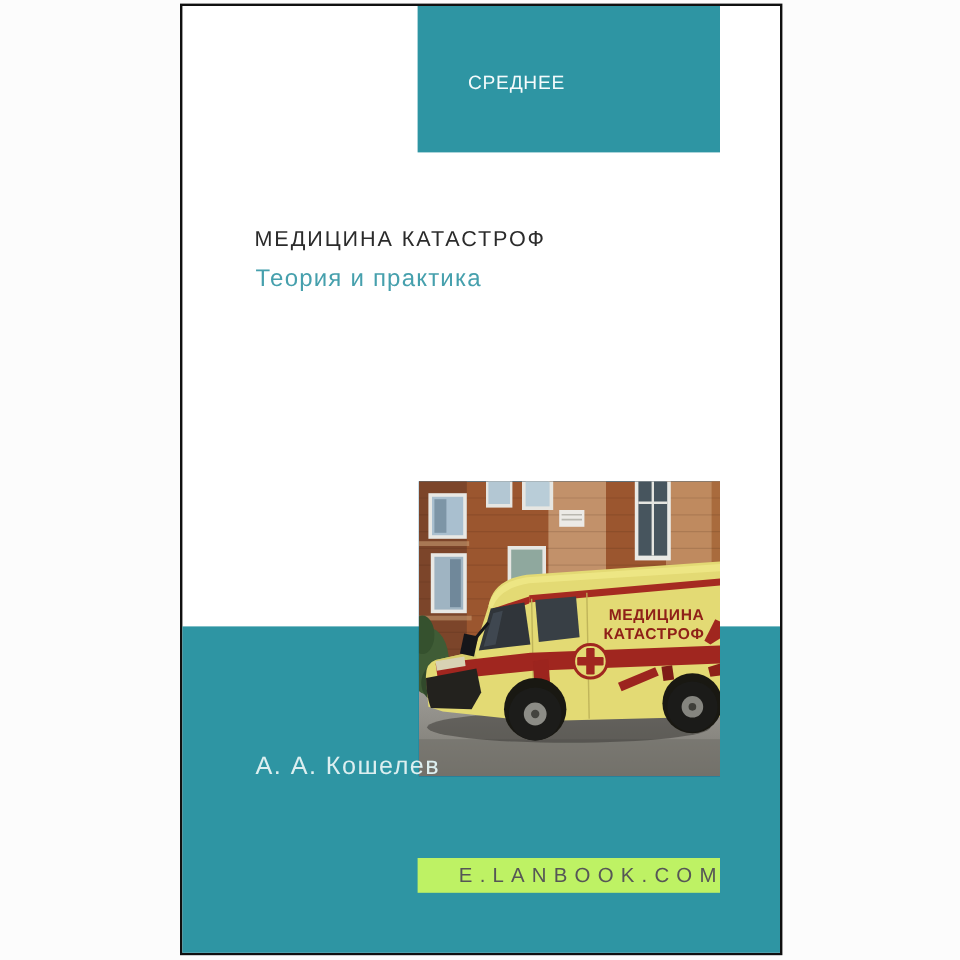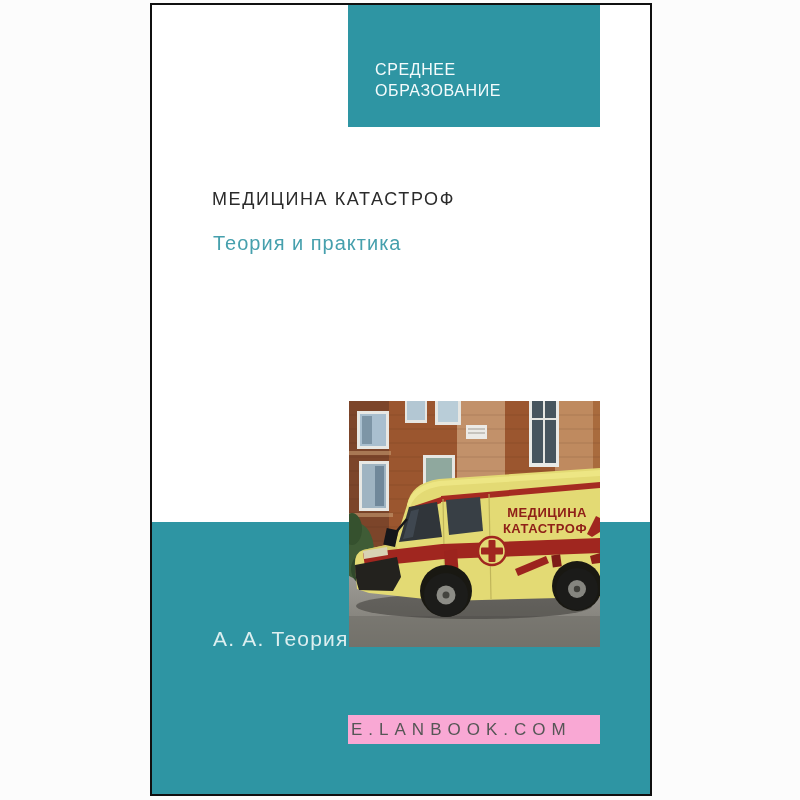--- a/index.html
+++ b/index.html
@@ -12,32 +12,32 @@
   .stage{position:absolute;inset:0;}
   
   .cover{
     position:absolute;left:150px;top:3px;width:502px;height:793px;
     background:#ffffff;border:2px solid #101010;box-sizing:border-box;
   }
   .edu-box{
     position:absolute;left:196px;top:0;width:252px;height:122px;
     background:#2e95a3;
     color:#f4fbfc;
-    padding-top:54px;padding-left:27px;box-sizing:border-box;
+    padding-top:54px;padding-left:42px;box-sizing:border-box;
   }
   .edu-line{
     font-size:16px;line-height:21px;letter-spacing:.6px;font-weight:400;
   }
   .title{
     position:absolute;left:60px;top:184px;margin:0;
     font-size:18px;font-weight:400;letter-spacing:1.6px;
     color:#2b2b2b;white-space:nowrap;
   }
   .subtitle{
-    position:absolute;left:61px;top:227px;
+    position:absolute;left:61px;top:216px;
     font-size:20px;letter-spacing:1px;color:#46a0ad;white-space:nowrap;
   }
   .band{
     position:absolute;left:0;top:517px;width:100%;height:272px;
     background:#2e95a3;
   }
   .photo{
     position:absolute;left:197px;top:396px;width:251px;height:246px;
     overflow:hidden;background:#0369a1;
   }
@@ -48,42 +48,41 @@
   }
   .logo{position:absolute;left:61px;top:676px;width:180px;height:66px;}
   .logo .shield{position:absolute;left:0;top:0;}
   .logo .logo-word{
     position:absolute;left:53px;top:8px;
     font-size:35px;font-weight:700;color:#f2fafa;letter-spacing:1px;
     transform:scaleX(.42);transform-origin:left top;white-space:nowrap;
   }
   .site-box{
     position:absolute;left:196px;top:710px;width:252px;height:29px;
-    background:#f9a8d4;
-    display:flex;align-items:center;justify-content:flex-start;
+    background:#bef264;
+    display:flex;align-items:center;justify-content:flex-end;
   }
   .site-box span{
     font-size:17px;color:#565656;letter-spacing:6px;
     white-space:nowrap;transform:translateX(3px);
   }
   .van-label{
     font-family:"Liberation Sans",sans-serif;
     font-weight:700;font-size:13px;letter-spacing:.5px;
     fill:#8f2018;
   }
 </style>
 </head>
 <body>
 
 <div class="stage">
   <div class="cover">
 
     <div class="edu-box">
       <div class="edu-line">СРЕДНЕЕ</div>
-      <div class="edu-line">ОБРАЗОВАНИЕ</div>
     </div>
 
     <h1 class="title">МЕДИЦИНА КАТАСТРОФ</h1>
     <div class="subtitle">Теория и практика</div>
 
     <div class="band"></div>
 
     <div class="photo">
       <svg width="251" height="246" viewBox="0 0 251 246" xmlns="http://www.w3.org/2000/svg">
         <defs>
@@ -202,21 +201,21 @@
           <g>
             <circle cx="228" cy="185" r="25" fill="#191812"></circle>
             <circle cx="228" cy="188" r="21" fill="#1b1b19"></circle>
             <circle cx="228" cy="188" r="9" fill="#85857f"></circle>
             <circle cx="228" cy="188" r="3.2" fill="#3f3f3a"></circle>
           </g>
         </g>
       </svg>
     </div>
 
-    <div class="author">А. А. Теория</div>
+    <div class="author">А. А. Кошелев</div>
 
 
     <div class="site-box">
       <span>E.LANBOOK.COM</span>
     </div>
 
   </div>
 </div>
 
 </body></html>

